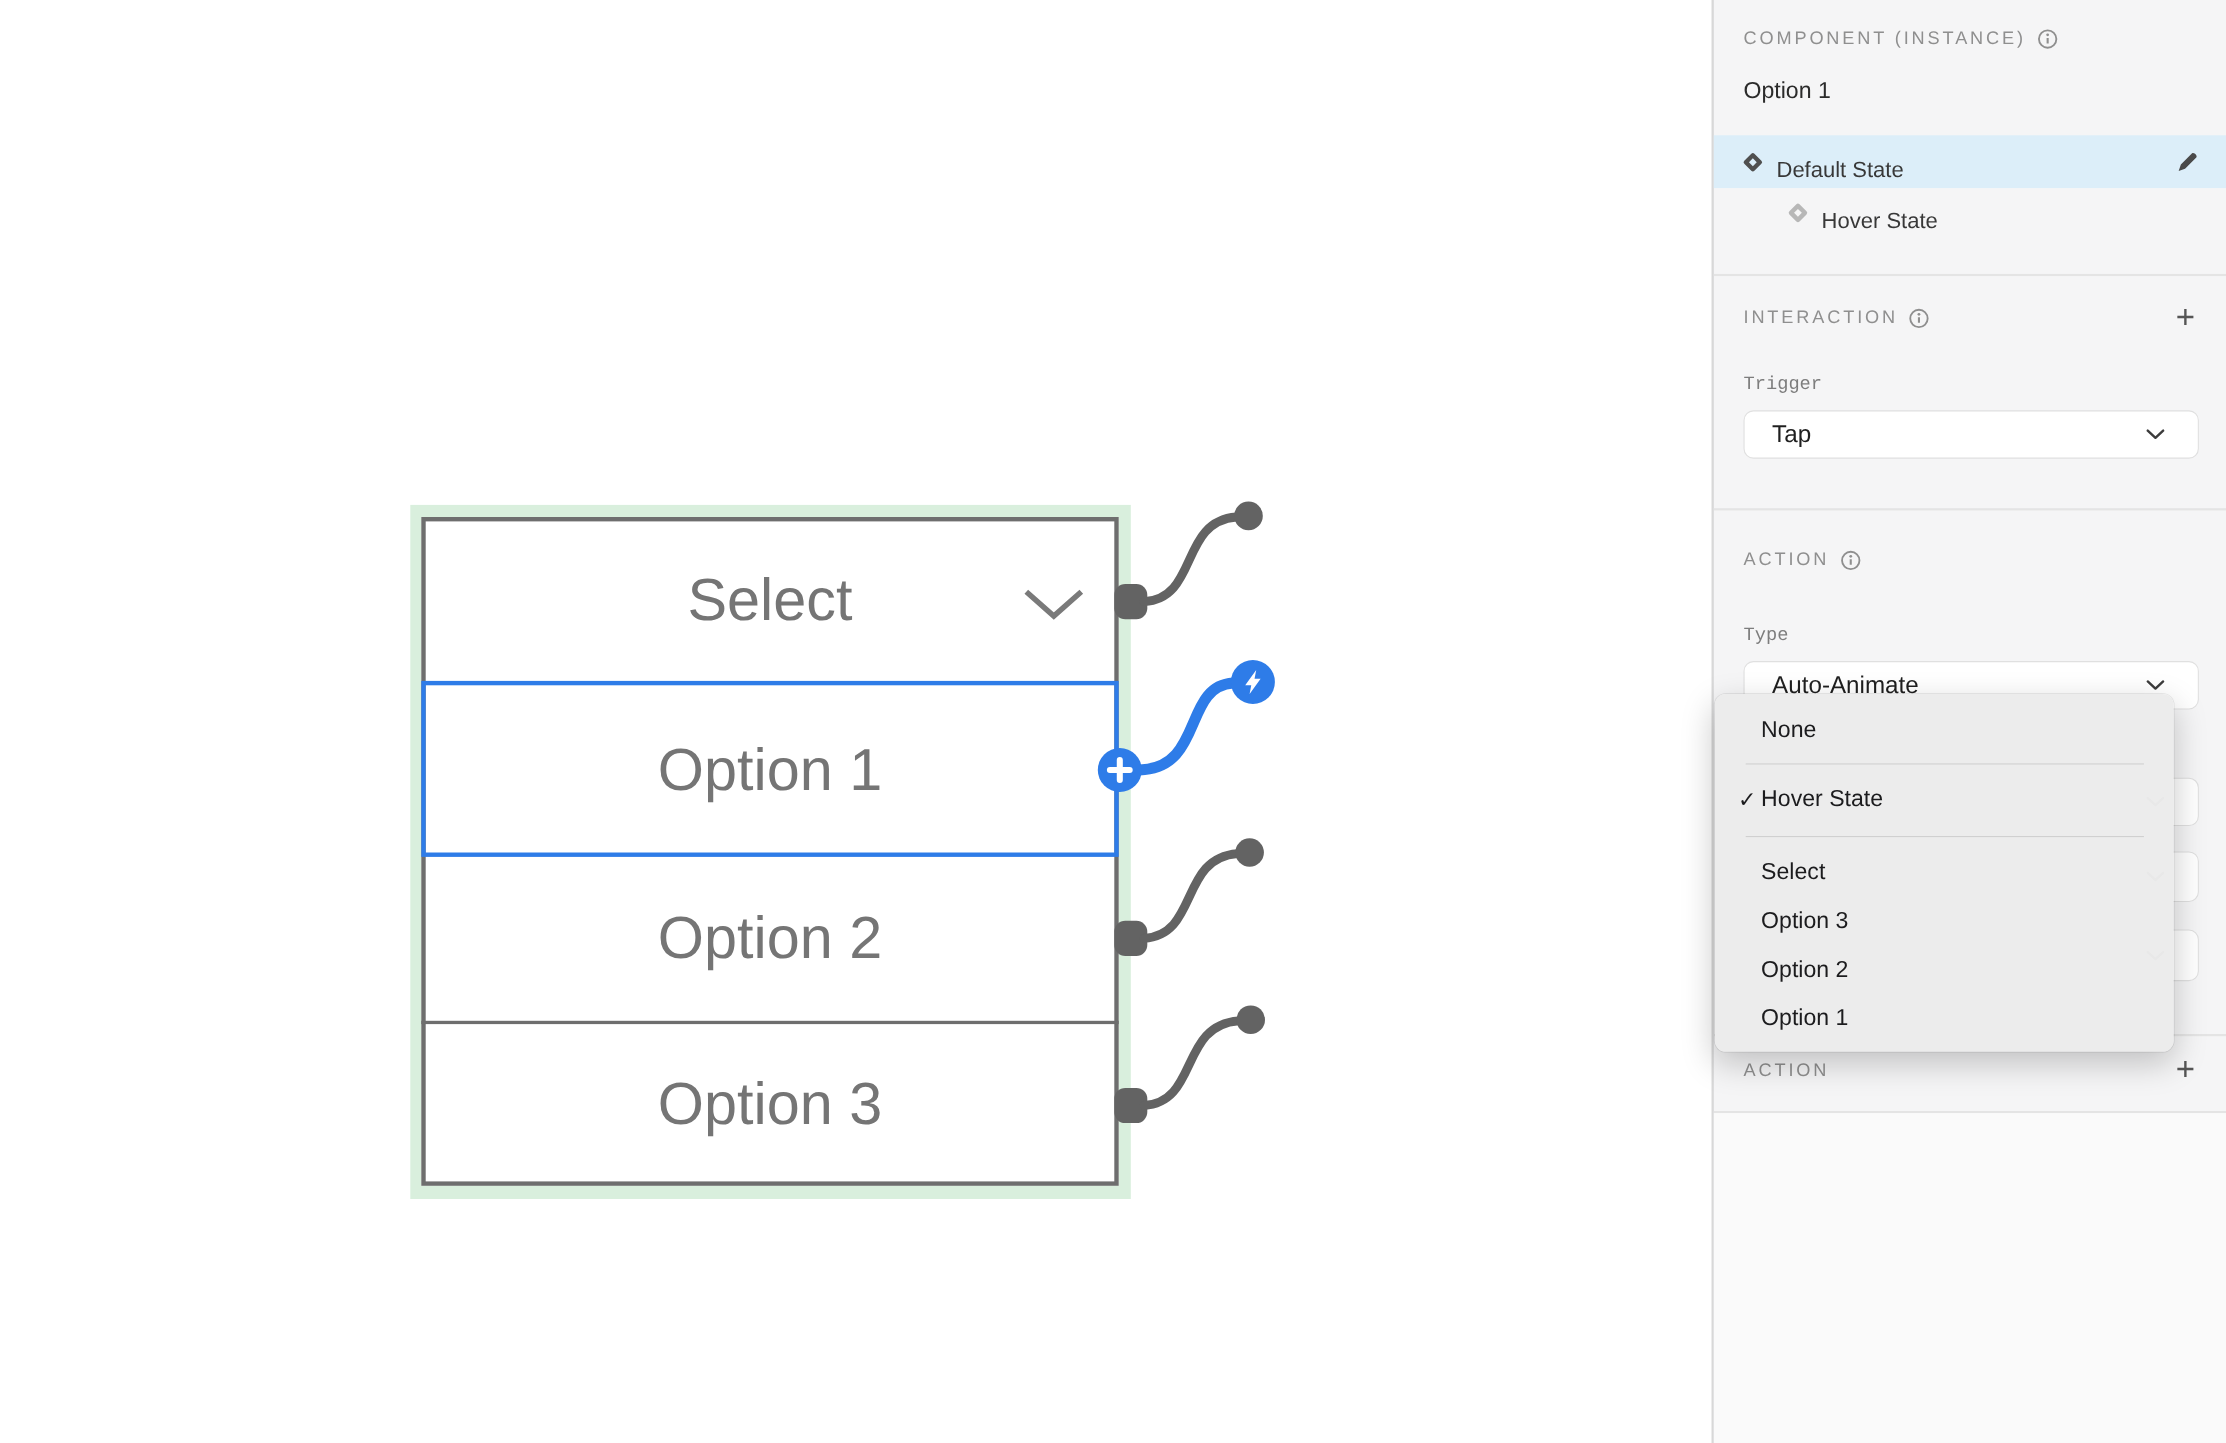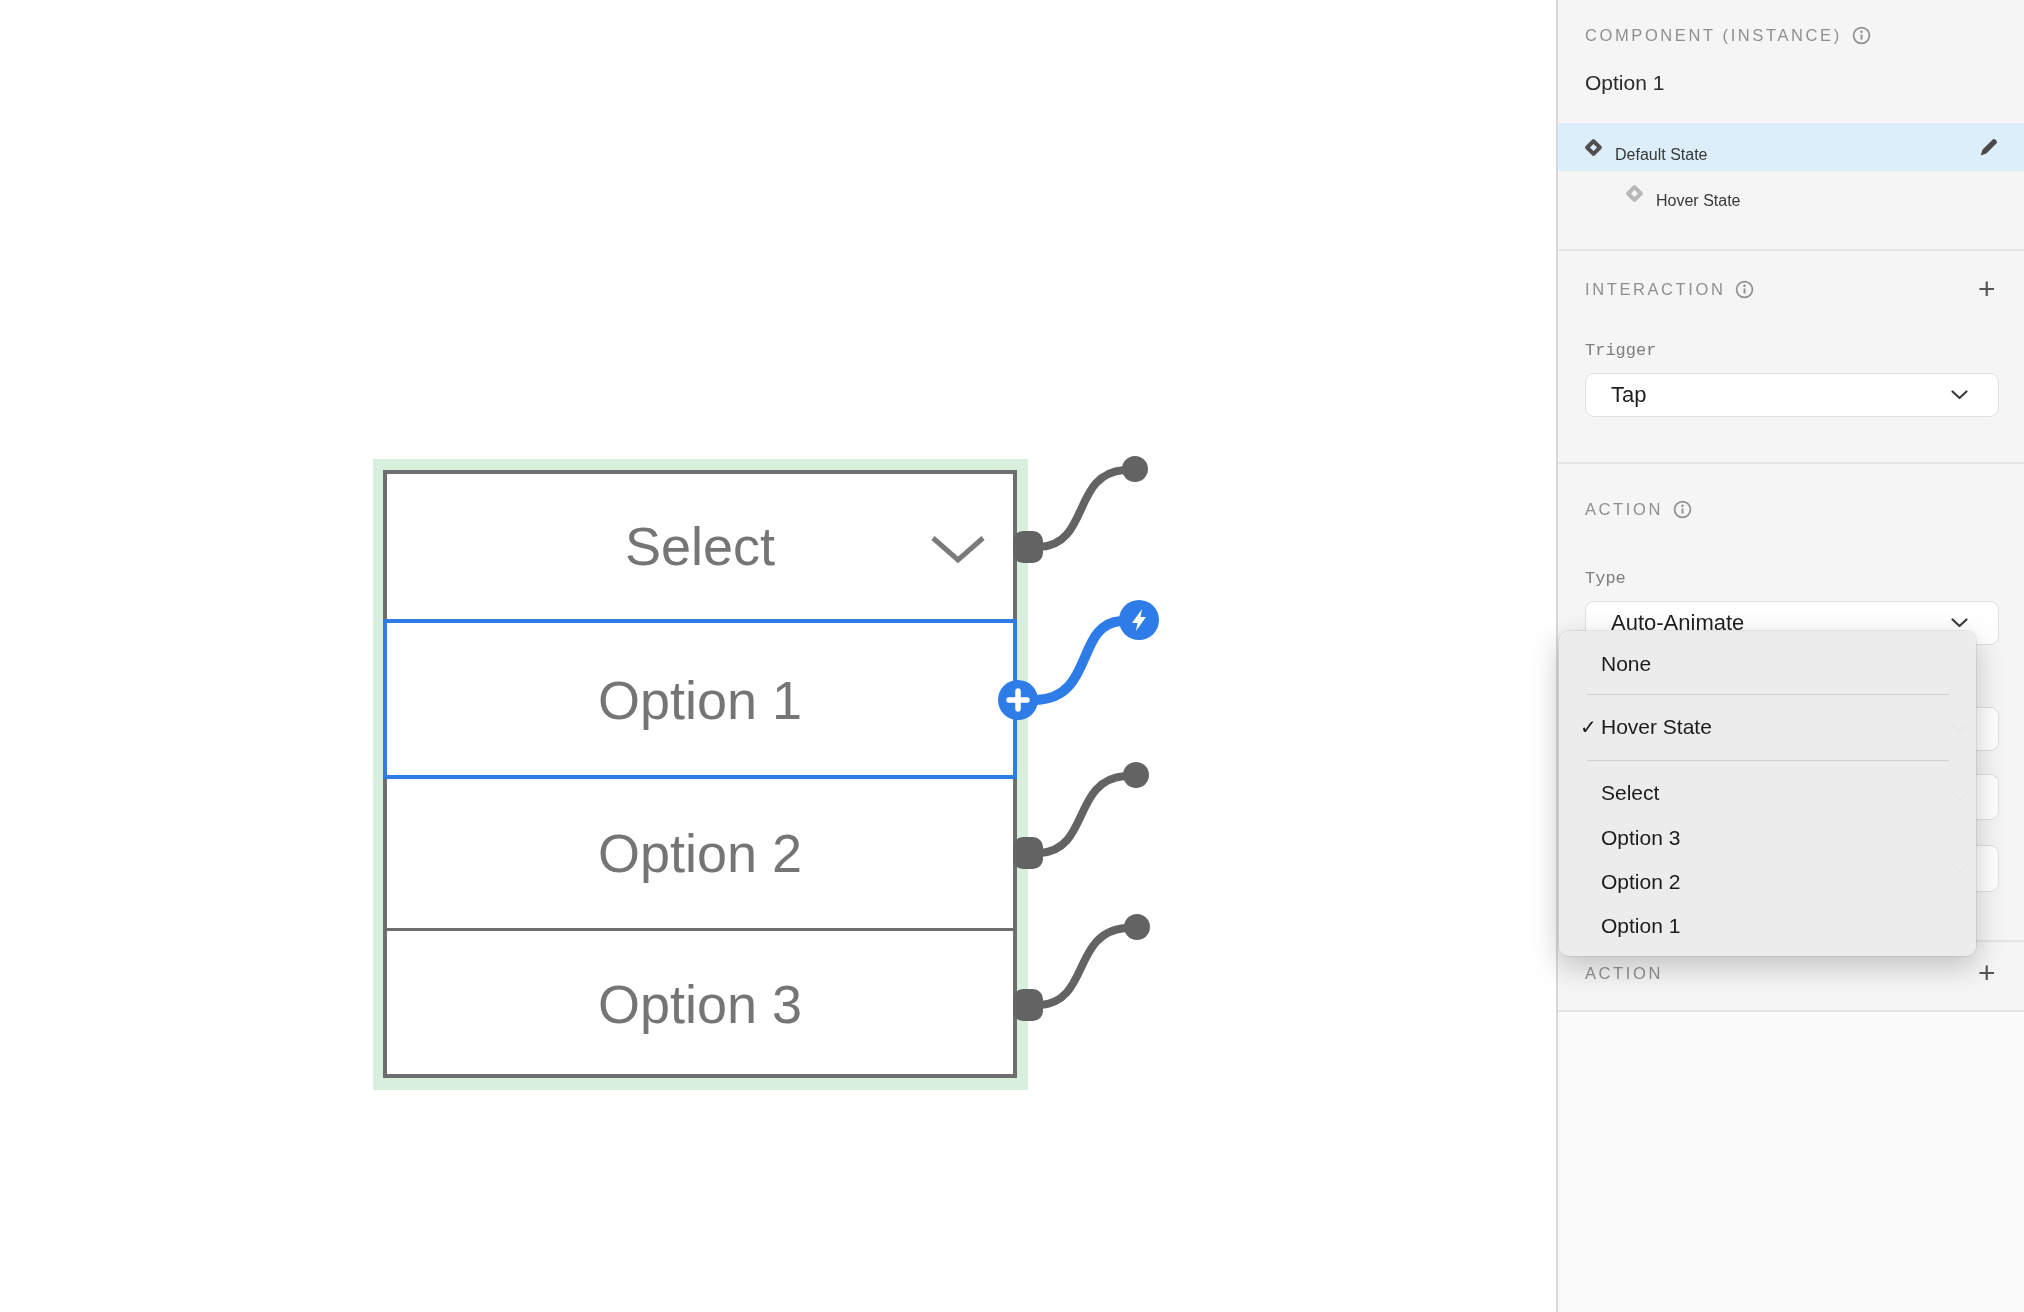--- a/index.html
+++ b/index.html
@@ -20,21 +20,21 @@
   .sec-header{position:absolute;left:27px;right:26px;display:flex;align-items:center;gap:10px;
               font-size:16.5px;letter-spacing:2.6px;color:#8f8f8f;}
   .plus-btn{margin-left:auto;font-size:30px;font-weight:300;color:#555;line-height:20px;cursor:default;}
   .divider{position:absolute;left:0;width:468px;height:2px;background:#e4e4e4;}
   .instance-name{position:absolute;left:27px;top:71px;font-size:21px;color:#2b2b2b;}
   .state-row{position:absolute;left:0;width:468px;display:flex;align-items:center;}
   .state-row.selected{top:123px;height:48px;background:#dceef9;}
   .state-row.hover-state{top:171px;height:44px;}
   .diamond{width:13px;height:13px;border:4px solid #4f4f4f;border-radius:2px;transform:rotate(45deg);flex:0 0 auto;}
   .diamond.light{border-color:#b7b7b7;}
-  .state-label{font-size:16px;color:#383838;margin-left:15px;margin-top:16px;}
+  .state-label{font-size:20px;color:#383838;margin-left:15px;margin-top:16px;}
   .field-label{position:absolute;left:27px;font-size:17px;color:#7d7d7d;font-family:Liberation Mono, monospace;}
   .select-box{position:absolute;left:27px;width:414px;height:44px;background:#ffffff;border:1.5px solid #e0e0e0;
               border-radius:9px;display:flex;align-items:center;padding:0 30px 0 25px;}
   .select-value{font-size:22px;color:#1f1f1f;}
   .select-chevron{margin-left:auto;}
   .bottom-area{position:absolute;left:0;top:1012px;width:468px;bottom:0;background:#fafafa;}
 
   
   .menu{position:absolute;left:1px;top:631px;width:417px;background:rgba(236,236,236,0.98);
         border-radius:10px;box-shadow:0 10px 30px rgba(0,0,0,0.22),0 0 0 1px rgba(0,0,0,0.07);

